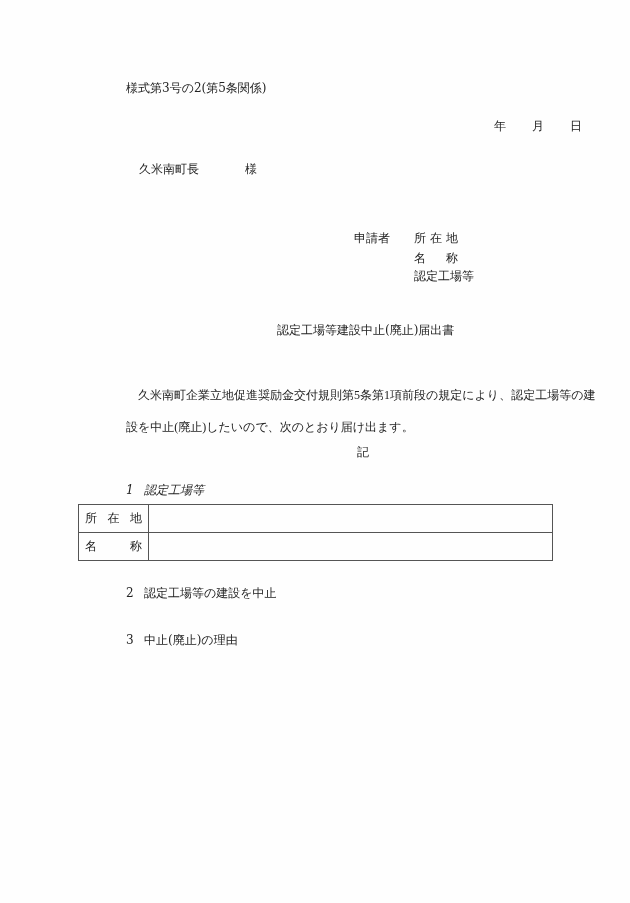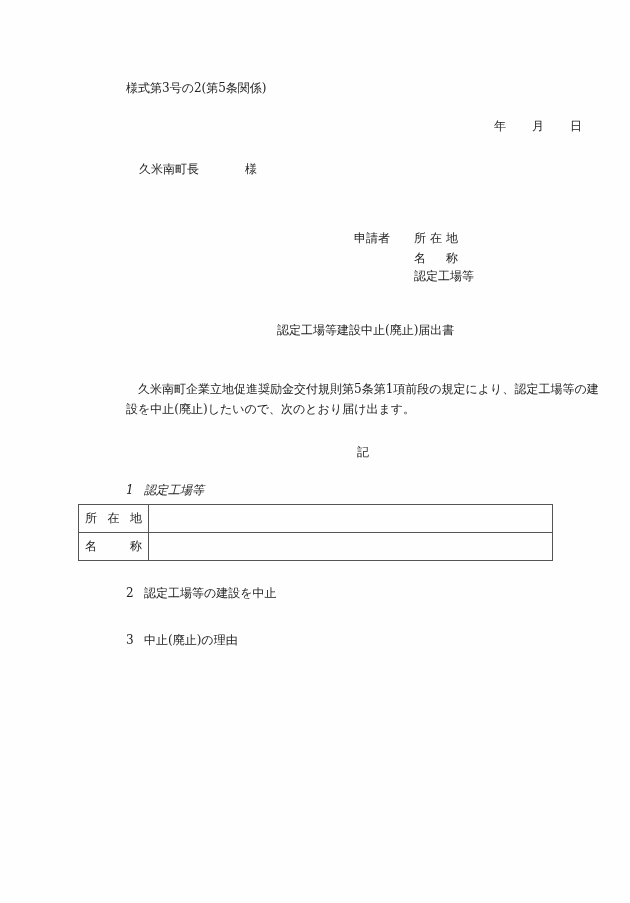--- a/index.html
+++ b/index.html
@@ -16,21 +16,21 @@
     .form-no { left: 78px; top: 80px; }
     .date { left: 446px; top: 118px; }
     .date span { display: inline-block; }
     .addressee { left: 91px; top: 161px; }
     .addressee .sama { margin-left: 46px; }
     .applicant-label { left: 306px; top: 230px; }
     .applicant-field { left: 366px; top: 230px; }
     .applicant-field.f2 { top: 250px; }
     .applicant-field.f3 { top: 268px; }
     .doc-title { left: 229px; top: 322px; }
-    .body-text { left: 78px; top: 379px; width: 476px; white-space: normal; line-height: 20px; text-indent: 12px; }
+    .body-text { left: 78px; top: 379px; width: 476px; white-space: normal; line-height: 32px; text-indent: 12px; font-family: Liberation Serif, serif; }
     .ki { left: 309px; top: 444px; }
     .section { left: 78px; }
     .section .num { display: inline-block; width: 18px; }
     .s1 { top: 482px; font-style: italic; }
     .s2 { top: 585px; }
     .s3 { top: 632px; }
     table.facility {
       position: absolute; left: 78px; top: 504px;
       width: 475px; border-collapse: collapse;
     }

